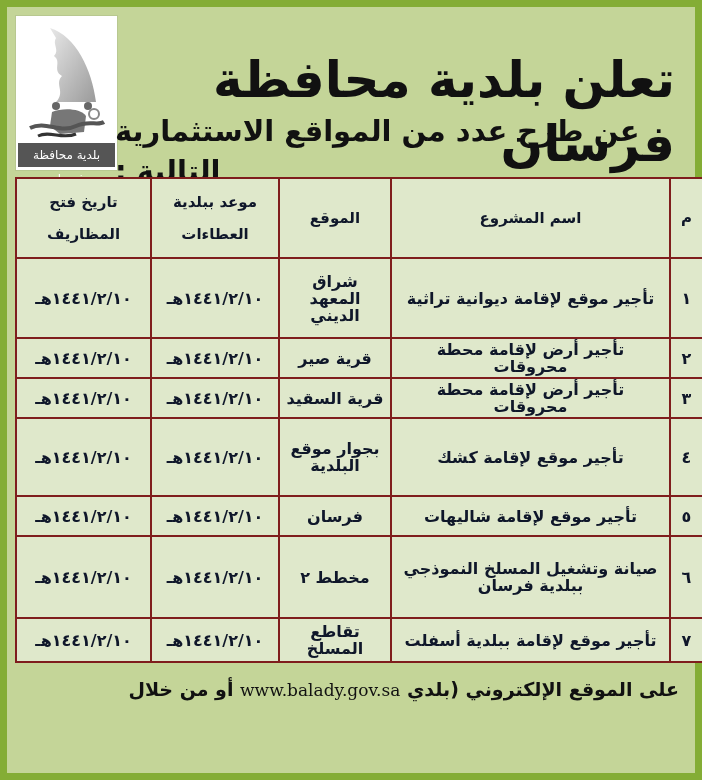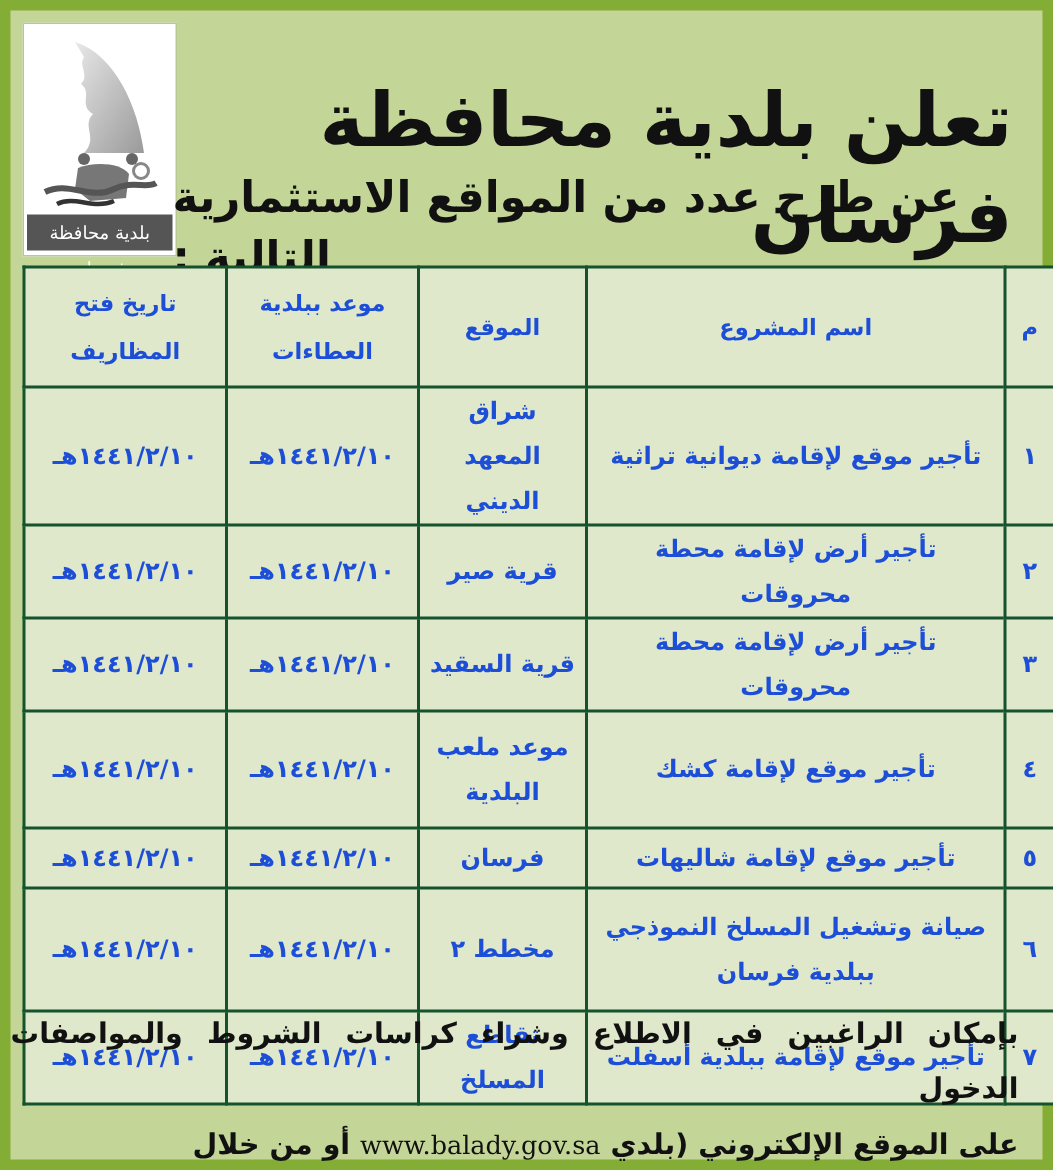--- a/index.html
+++ b/index.html
@@ -4,23 +4,23 @@
 <style>
   html, body { margin:0; padding:0; }
   body { width:702px; height:780px; background:#7fa832; font-family:"DejaVu Sans", sans-serif; overflow:hidden; }
   .frame { position:absolute; left:0; top:0; width:702px; height:780px; box-sizing:border-box; border:7px solid #84ad35; background:#c4d598; }
   .logo { position:absolute; left:8px; top:8px; width:103px; height:156px; background:#fff; border:1px solid #b8c890; box-sizing:border-box; }
   .logo svg { position:absolute; left:10px; top:6px; }
   .logo-label { position:absolute; left:2px; bottom:3px; right:2px; height:24px; background:#555; color:#fff; font-size:12px; line-height:24px; text-align:center; direction:rtl; }
   .title { position:absolute; right:20px; top:22px; width:560px; text-align:right; direction:rtl; font-size:50px; font-weight:bold; color:#111; line-height:64px; letter-spacing:0;margin-top:19px; }
   .subtitle { position:absolute; right:20px; top:104px; width:560px; text-align:left; direction:rtl; font-size:29px; font-weight:bold; color:#111; line-height:40px; }
   table.ads { position:absolute; left:8px; top:170px; width:687px; border-collapse:collapse; direction:rtl; table-layout:fixed; }
-  table.ads td, table.ads th { border:2px solid #14532d; background:#dfe8cb; text-align:center; vertical-align:middle; color:#1d4ed8; font-weight:bold; padding:0 6px; }
+  table.ads td, table.ads th { border:2px solid #7f1d1d; background:#dfe8cb; text-align:center; vertical-align:middle; color:#0f172a; font-weight:bold; padding:0 6px; }
   table.ads th { font-size:15px; line-height:32px; height:78px; }
-  table.ads td { font-size:16px; line-height:30px;text-align:center; }
+  table.ads td { font-size:16px; line-height:17px;text-align:center; }
   td.num { font-size:15px; }
   td.proj { font-size:17px; }
   td.date { font-size:15px; white-space:nowrap; direction:rtl;margin-left:42px; }
   .footer { position:absolute; right:16px; top:664px; width:672px; direction:rtl; text-align:justify; text-align-last:right; font-size:19px; font-weight:bold; color:#111; line-height:37px; }
   .footer .url { font-family:"DejaVu Serif", serif; font-weight:normal; font-size:17px; direction:ltr; unicode-bidi:embed; }
 </style>
 </head>
 <body>
 
 <div class="frame">
@@ -84,21 +84,21 @@
       <td class="num">٣</td>
       <td class="proj">تأجير أرض لإقامة محطة محروقات</td>
       <td>قرية السقيد</td>
       <td class="date">١٤٤١/٢/١٠هـ</td>
       <td class="date">١٤٤١/٢/١٠هـ</td>
     </tr>
 
     <tr style="height:78px">
       <td class="num">٤</td>
       <td class="proj">تأجير موقع لإقامة كشك</td>
-      <td><span>موعد ملعب</span><br><span>البلدية</span></td>
+      <td><span>بجوار موقع</span><br><span>البلدية</span></td>
       <td class="date">١٤٤١/٢/١٠هـ</td>
       <td class="date">١٤٤١/٢/١٠هـ</td>
     </tr>
 
     <tr style="height:40px">
       <td class="num">٥</td>
       <td class="proj">تأجير موقع لإقامة شاليهات</td>
       <td>فرسان</td>
       <td class="date">١٤٤١/٢/١٠هـ</td>
       <td class="date">١٤٤١/٢/١٠هـ</td>
@@ -116,17 +116,16 @@
       <td class="num">٧</td>
       <td class="proj">تأجير موقع لإقامة ببلدية أسفلت</td>
       <td>تقاطع المسلخ</td>
       <td class="date">١٤٤١/٢/١٠هـ</td>
       <td class="date">١٤٤١/٢/١٠هـ</td>
     </tr>
   </tbody>
     </table>
 
   <div class="footer">
-    <div>بإمكان الراغبين في الاطلاع وشراء كراسات الشروط والمواصفات الدخول</div>
     <div><span>على الموقع الإلكتروني (بلدي</span> <span class="url">www.balady.gov.sa</span> <span>أو من خلال</span></div>
 
   </div>
 </div>
 
 </body></html>

